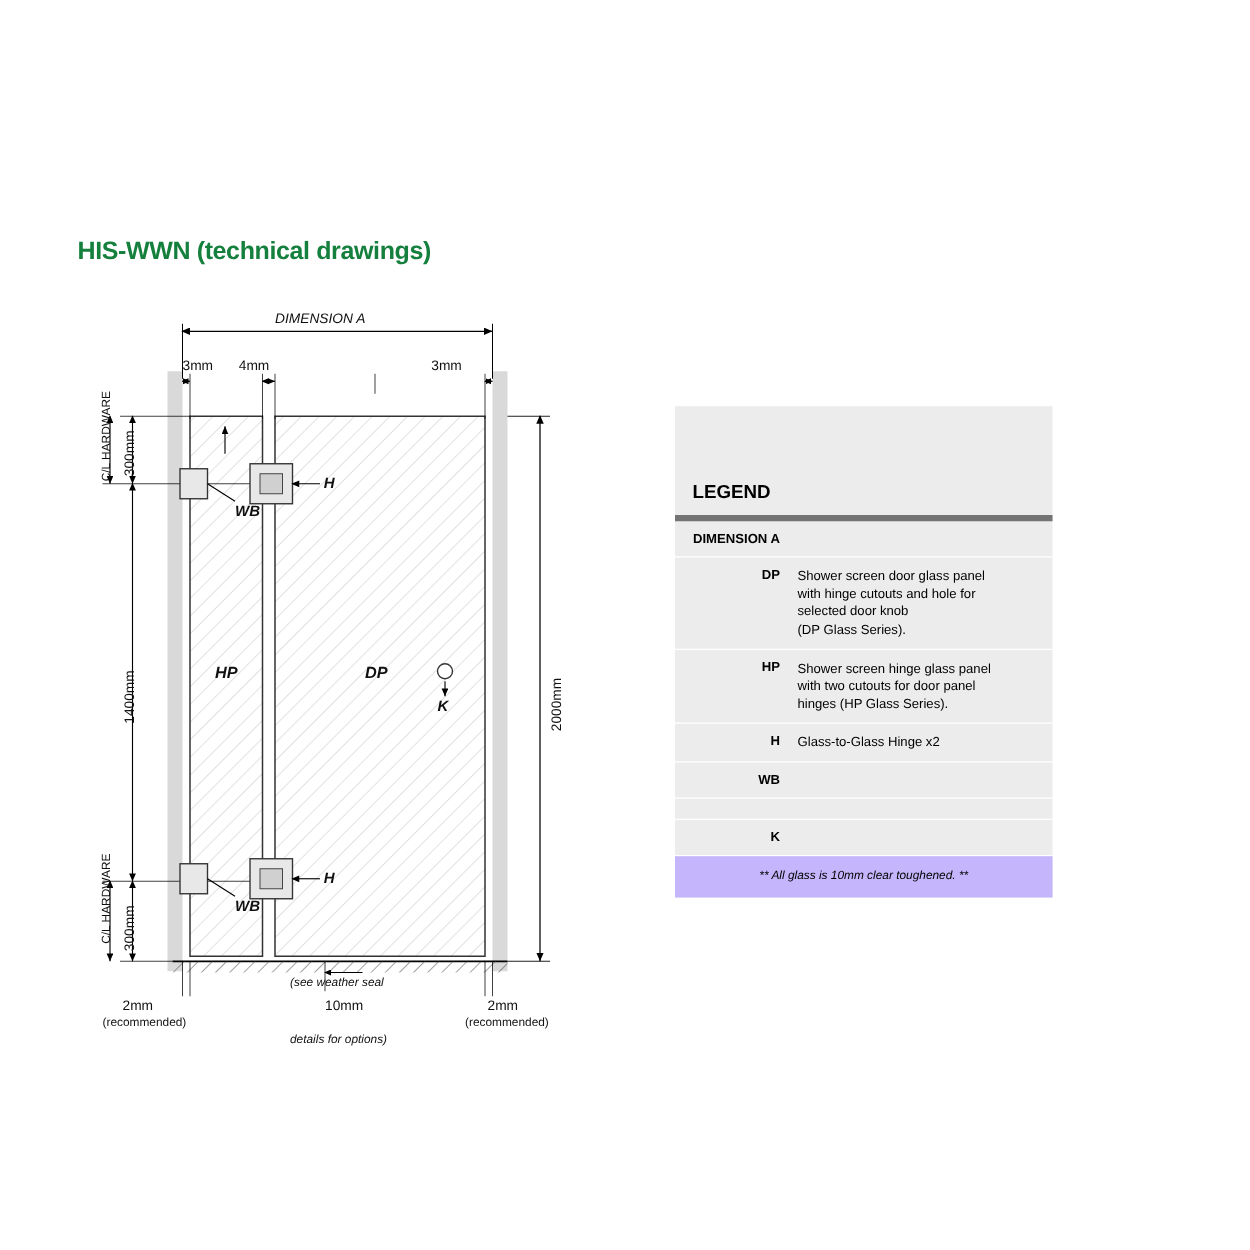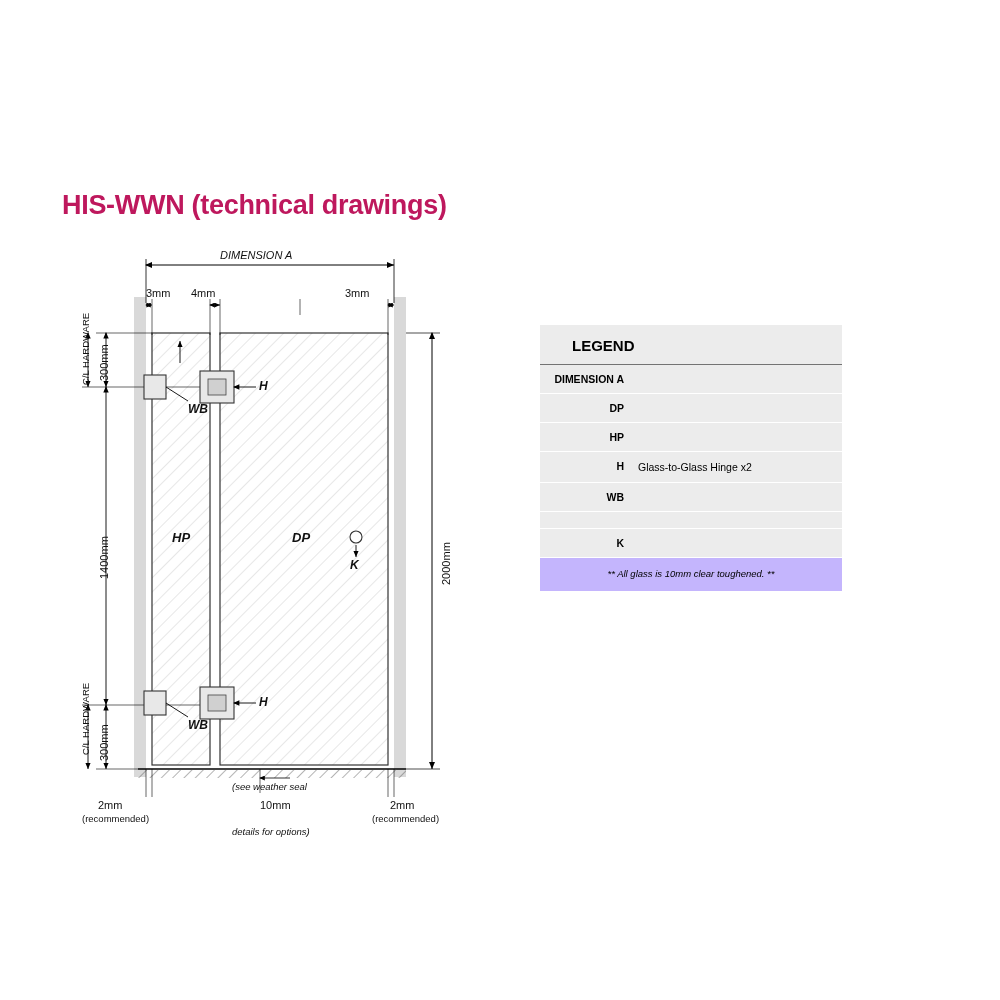--- a/index.html
+++ b/index.html
@@ -13,24 +13,24 @@
     position: relative;
     font-family: "Liberation Sans", sans-serif;
     color: #000;
     overflow: hidden;
   }
 
   #page-title {
     position: absolute;
     left: 62px;
     top: 190px;
-    font-size: 27px;
+    font-size: 20px;
     font-weight: bold;
     letter-spacing: -0.3px;
-    color: #be185d;
+    color: #15803d;
   }
 
   
   #drawing {
     position: absolute;
     left: 60px;
     top: 245px;
     width: 420px;
     height: 600px;
   }
@@ -56,22 +56,23 @@
     position: absolute;
     left: 540px;
     top: 325px;
     width: 302px;
     background: #ececec;
     padding: 0;
   }
   #legend .legend-title {
     font-size: 15px;
     font-weight: bold;
-    padding: 12px 14px 10px 32px;
-    border-bottom: 1px solid #737373;
+    padding: 12px 14px 10px 14px;
+    border-bottom: 5px solid #737373;
+    margin-top: 48px;
   }
   .legend-row {
     display: flex;
     border-bottom: 1px solid #ffffff;
     min-height: 26px;
   }
   .legend-row .key {
     width: 92px;
     flex: 0 0 92px;
     text-align: right;
@@ -229,24 +230,31 @@
 
 <div id="legend">
   <div class="legend-title">LEGEND</div>
 
   <div class="legend-row">
     <div class="key">DIMENSION A</div>
   </div>
 
   <div class="legend-row">
     <div class="key">DP</div>
+    <div class="val">Shower screen door glass panel
+with hinge cutouts and hole for
+selected door knob
+(DP Glass Series).</div>
   </div>
 
   <div class="legend-row">
     <div class="key">HP</div>
+    <div class="val">Shower screen hinge glass panel
+with two cutouts for door panel
+hinges (HP Glass Series).</div>
   </div>
 
   <div class="legend-row">
     <div class="key">H</div>
     <div class="val">Glass-to-Glass Hinge x2</div>
   </div>
 
   <div class="legend-row wide">
     <div class="key">WB</div>
   </div>

